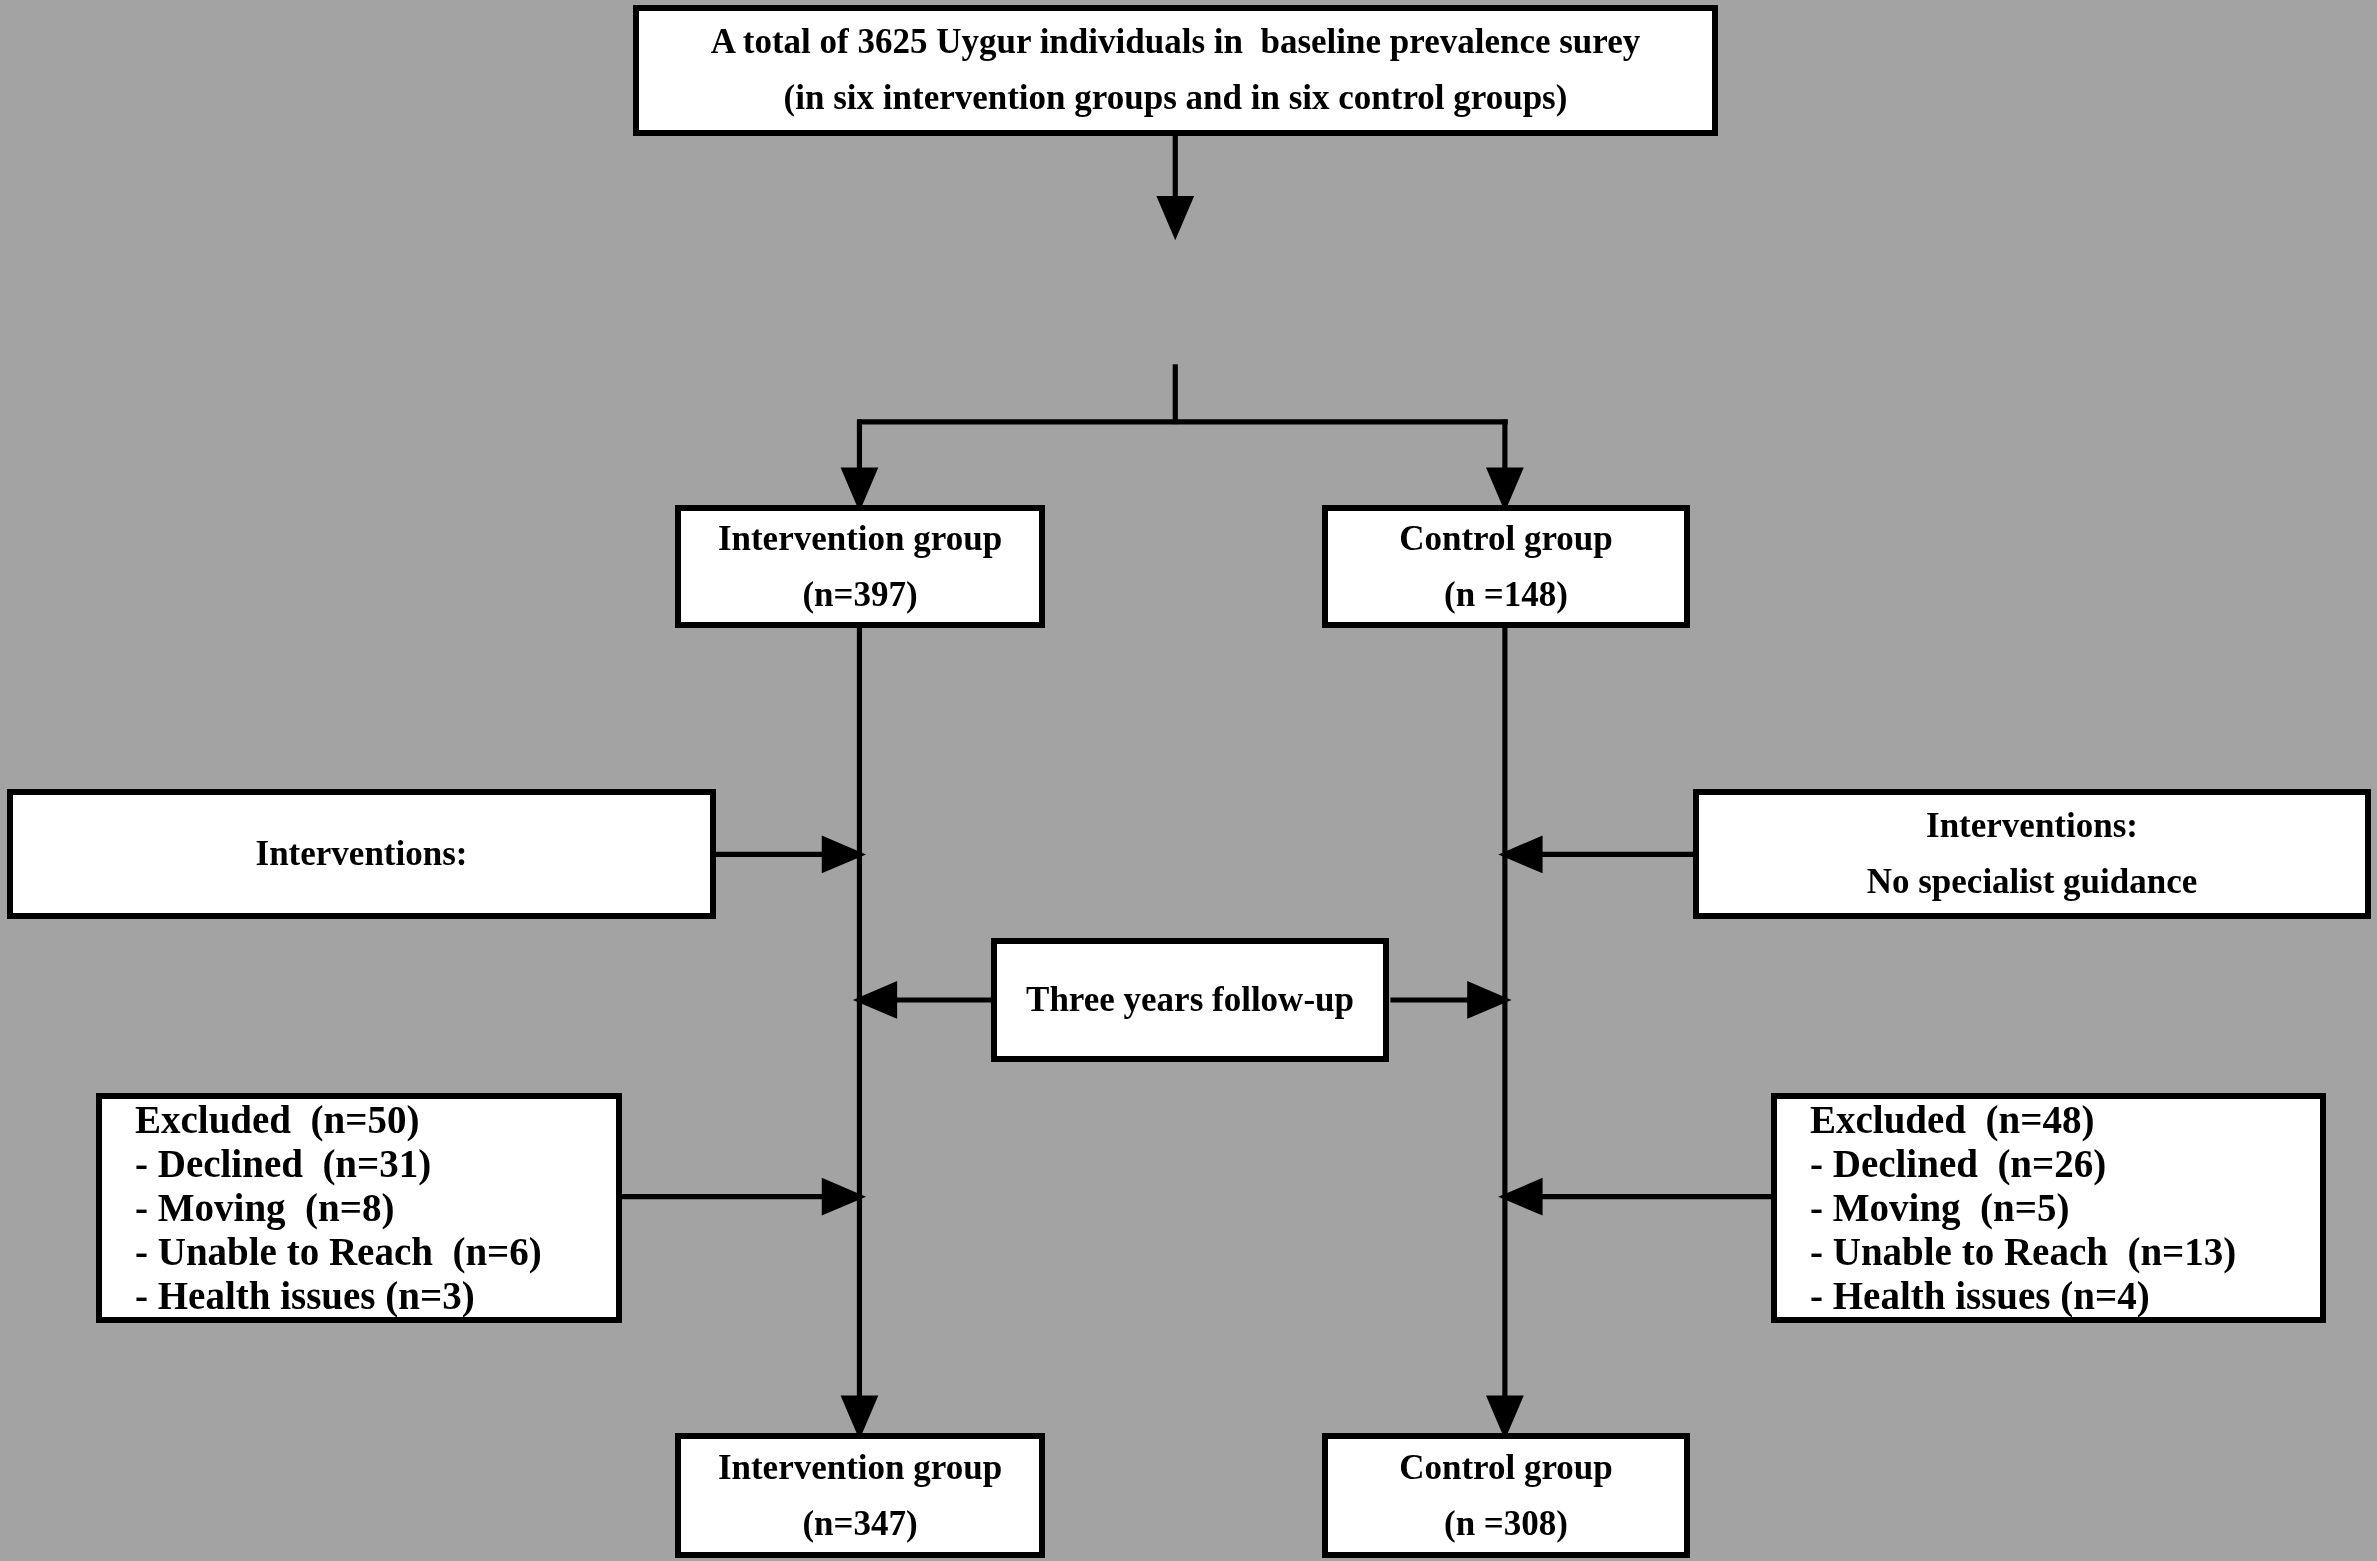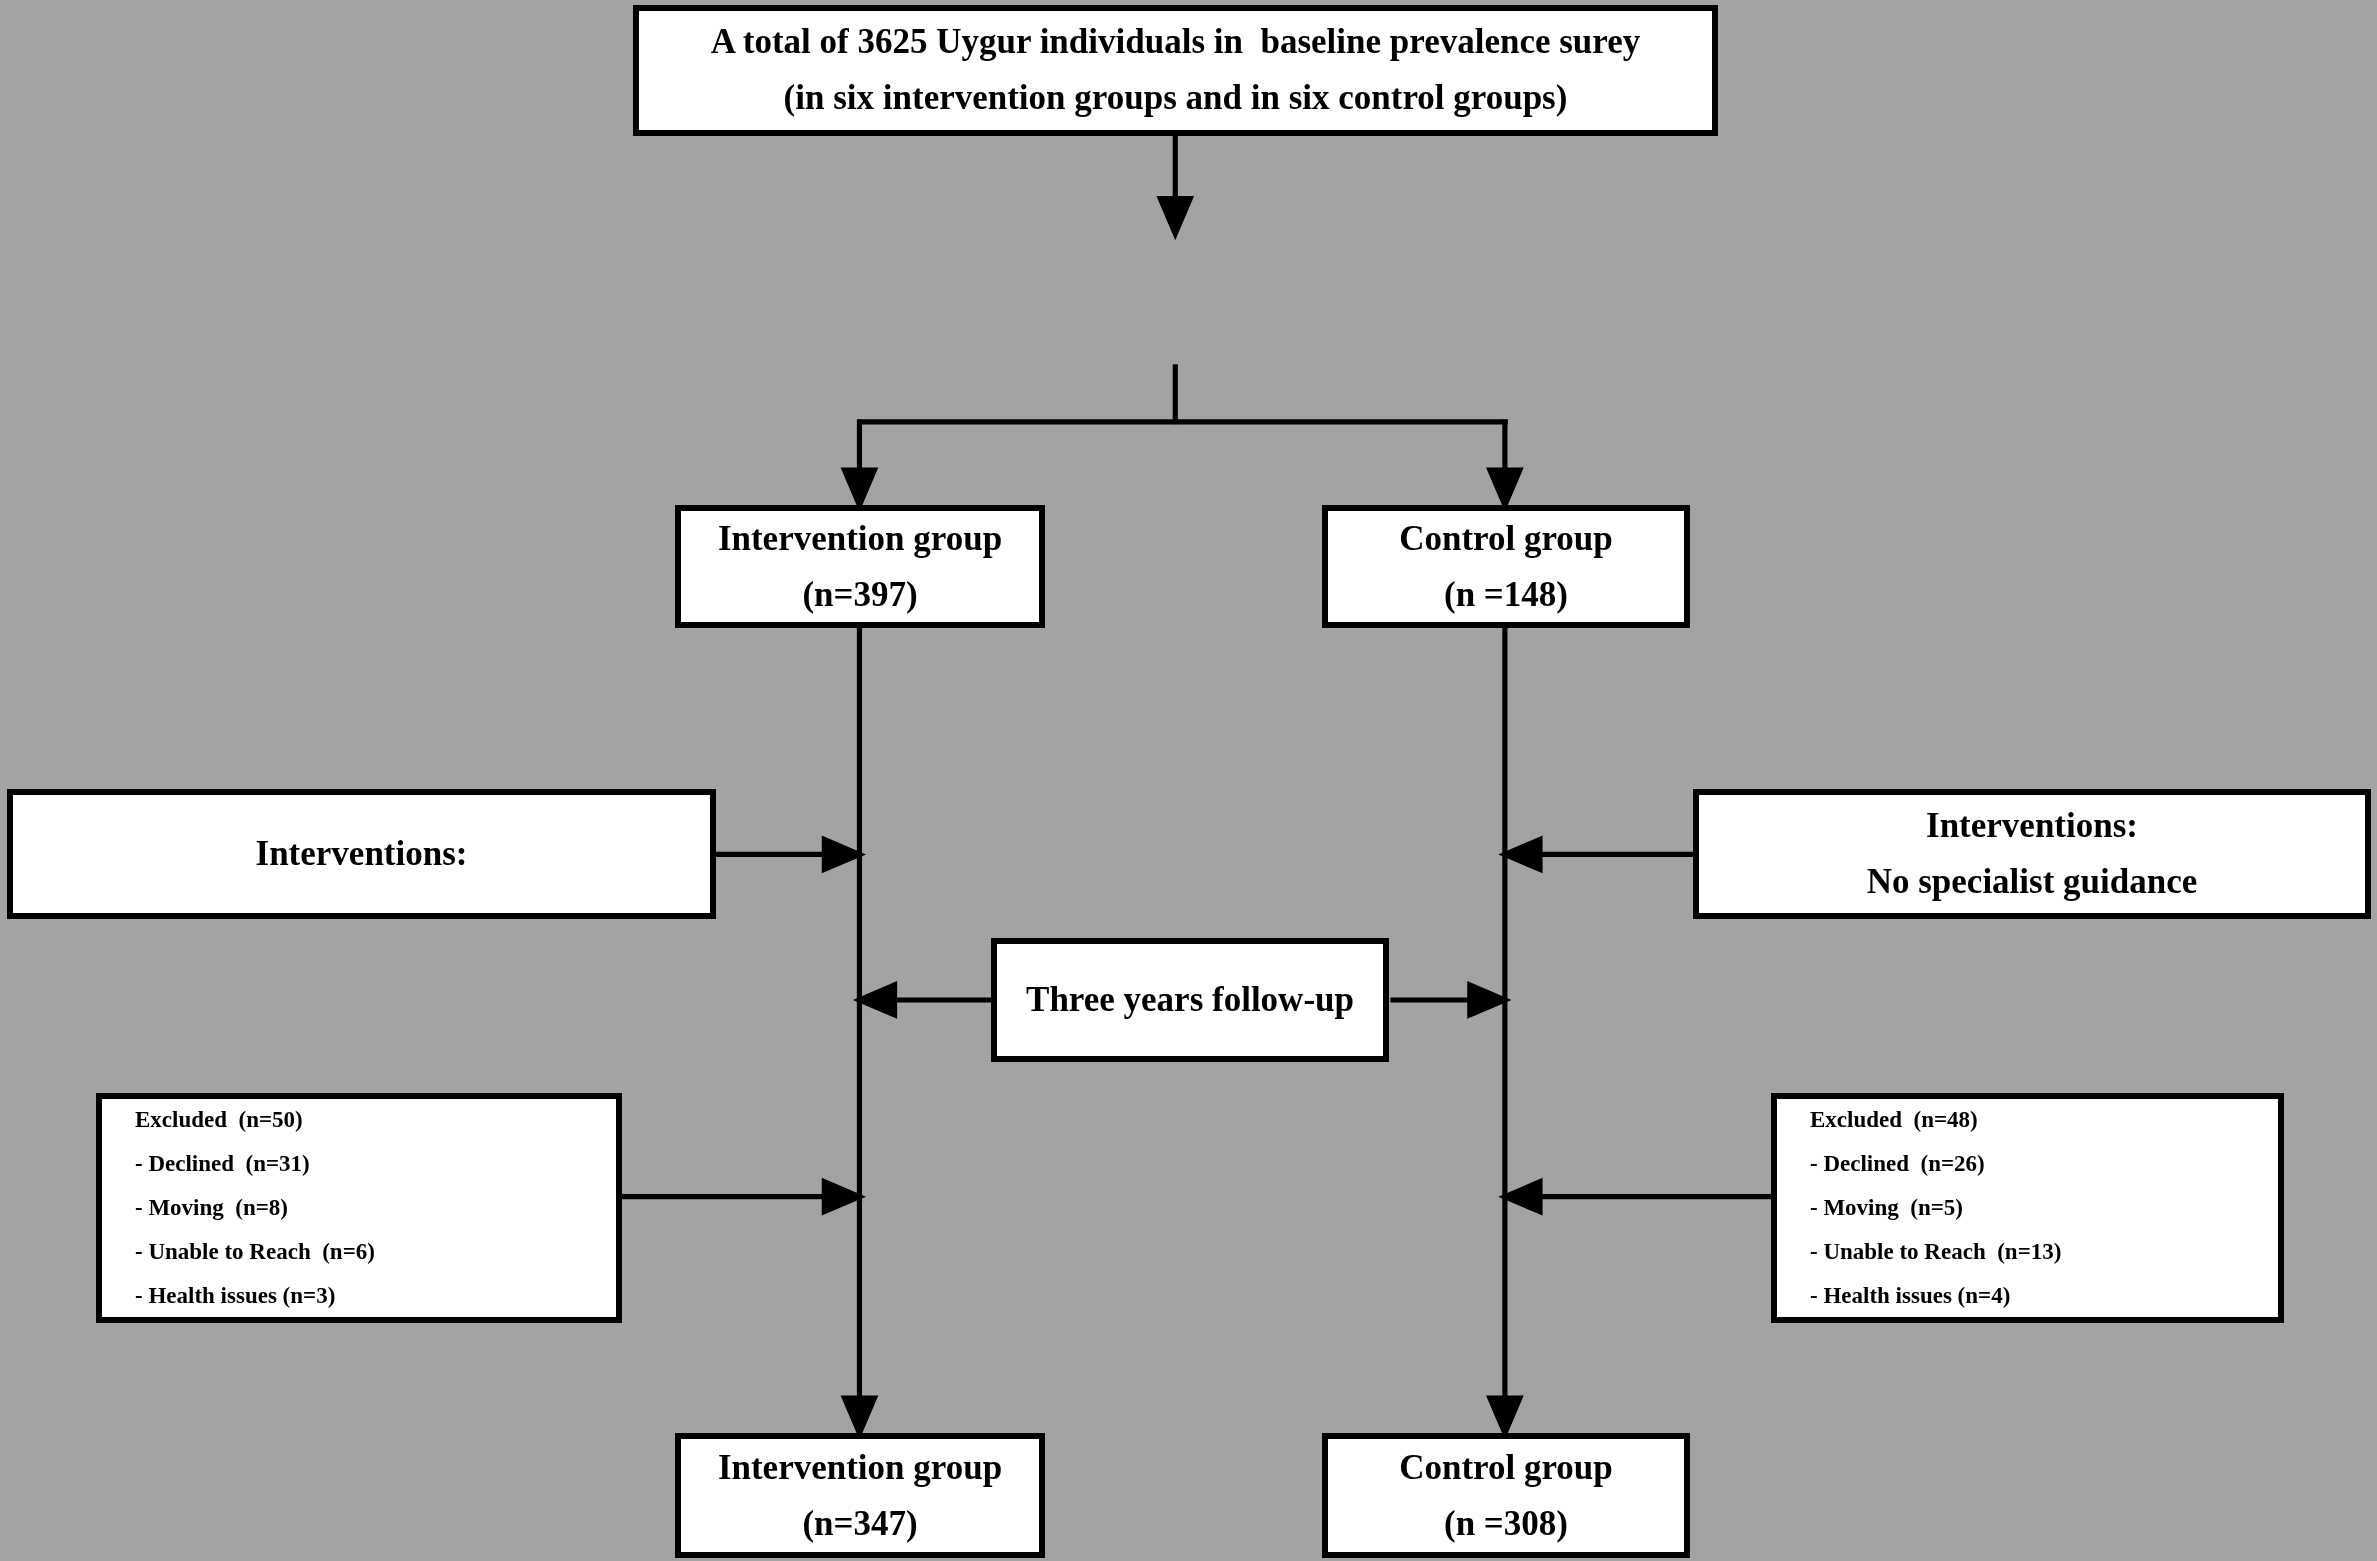--- a/index.html
+++ b/index.html
@@ -37,33 +37,33 @@
     line-height: 56px;
   }
   .box .line {
     white-space: pre-wrap;
   }
   .box.list {
     align-items: flex-start;
     text-align: left;
     padding-left: 33px;
     padding-right: 9.2px;
-    font-size: 23px;
+    font-size: 39px;
     line-height: 44px;
   }
   
   #box-title           { left: 633px; top: 4.6px;    width: 1085px; height: 131px; }
   #box-screened        { left: 1001px; top: 233px;  width: 349px;  height: 131px; }
   #box-intervention    { left: 675px; top: 505px;  width: 370px;  height: 123px; }
   #box-control         { left: 1322px; top: 505px;  width: 368px;  height: 123px; }
   #box-interv-left     { left: 7px;   top: 789px; width: 709px; height: 130px; }
   #box-interv-right    { left: 1693px; top: 789px; width: 678px; height: 130px; }
   #box-followup        { left: 991px; top: 938px; width: 398px;  height: 124px; }
   #box-excluded-left   { left: 96px;  top: 1093px; width: 526px;  height: 230px; }
-  #box-excluded-right  { left: 1771px; top: 1093px; width: 513px;  height: 230px; }
+  #box-excluded-right  { left: 1771px; top: 1093px; width: 555px;  height: 230px; }
   #box-interv-final    { left: 675px; top: 1433px; width: 370px;  height: 125px; }
   #box-control-final   { left: 1322px; top: 1433px; width: 368px;  height: 125px; }
 </style>
 </head>
 <body>
 
 <div id="canvas">
 
   <svg id="connectors" viewBox="0 0 4132 2713" xmlns="http://www.w3.org/2000/svg">
     <g stroke="#000000" stroke-width="9" fill="#000000">

